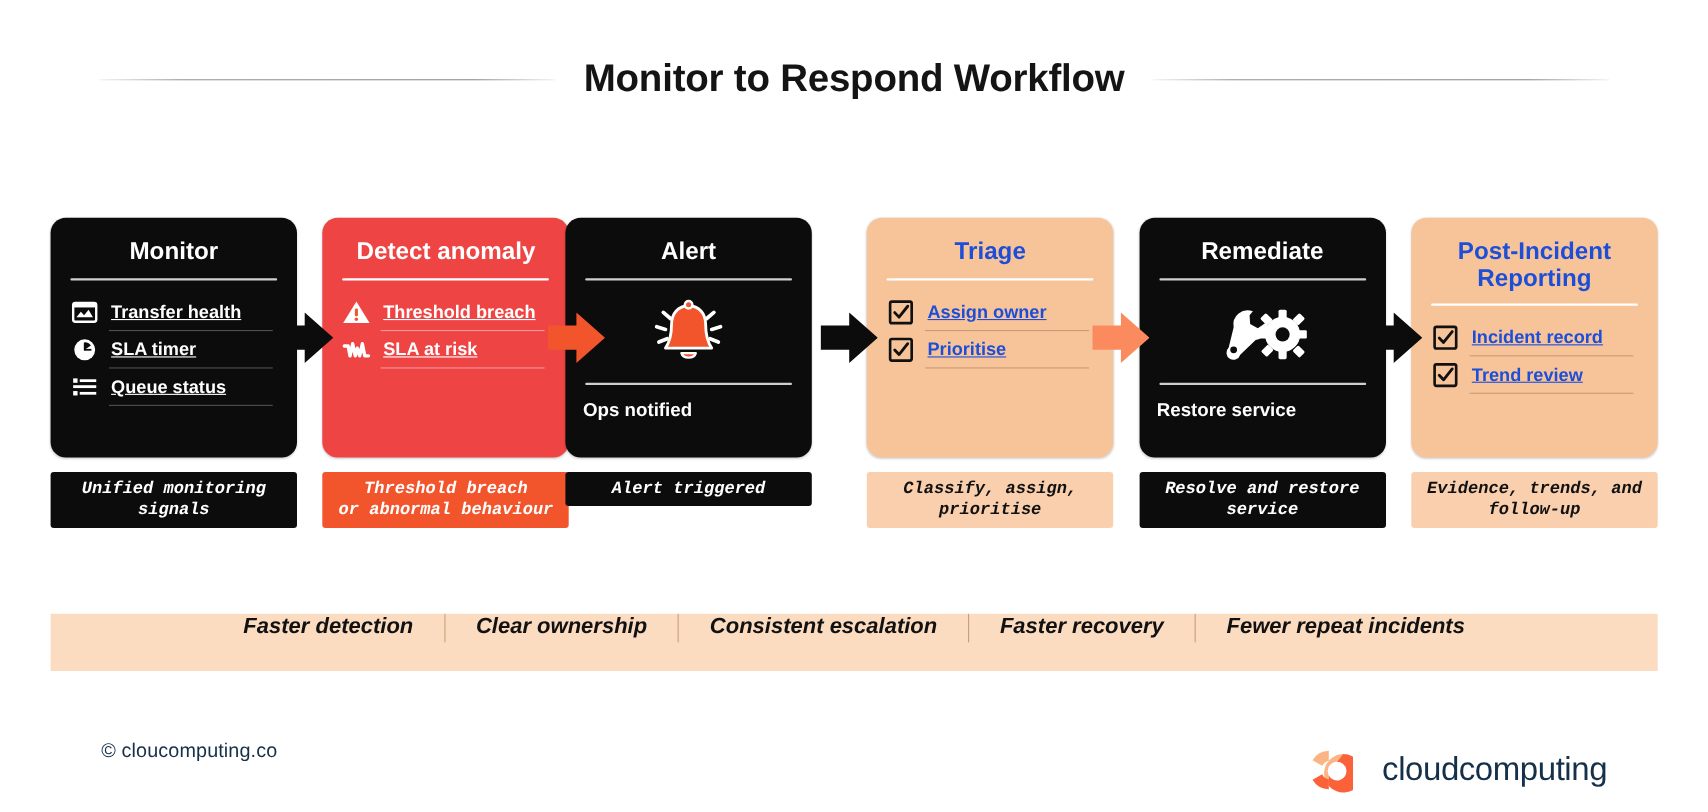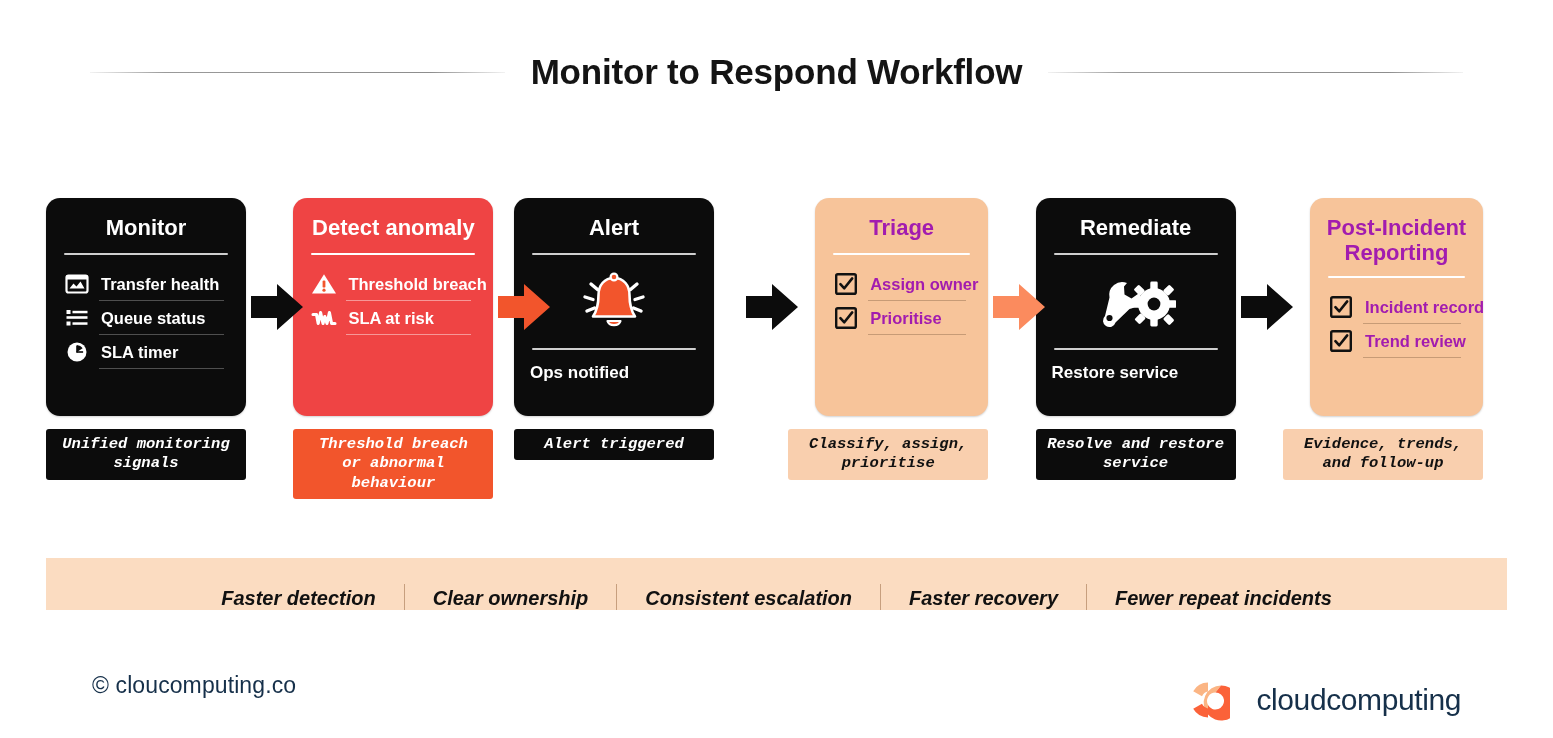--- a/index.html
+++ b/index.html
@@ -45,34 +45,34 @@
   .flow {
     position: absolute;
     left: 46px;
     top: 198px;
     width: 1461px;
     height: 292px;
   }
   .step {
     position: absolute;
     top: 0;
-    width: 200px;
+    width: 224px;
   }
   .card {
     position: relative;
     height: 218px;
     border-radius: 14px;
     box-sizing: border-box;
     padding: 14px 16px 10px 16px;
     overflow: hidden;
     box-shadow: 0 1px 2px rgba(0,0,0,0.18);
   }
   .card.dark  { background: #0c0c0c; color: #ffffff; }
   .card.orange{ background: #ef4444; color: #ffffff; }
-  .card.peach { background: #f7c49a; color: #a21caf; margin-left: 27px; }
+  .card.peach { background: #f7c49a; color: #1d4ed8; }
 
   .card-title {
     text-align: center;
     font-weight: bold;
     font-size: 22px;
     line-height: 1.1;
     padding: 4px 0 0 0;
     min-height: 26px;
   }
   .card-title.two-line { font-size: 22px; line-height: 1.12; }
@@ -100,20 +100,21 @@
     height: 26px;
     flex: 0 0 26px;
     display: flex;
     align-items: center;
     justify-content: center;
   }
   .feature .f-label {
     font-size: 16.5px;
     font-weight: 600;
     white-space: nowrap;
+    text-decoration: underline;
   }
   .feature .f-underline {
     position: absolute;
     left: 37px;
     right: 6px;
     bottom: -1px;
     height: 1px;
     background: rgba(255,255,255,0.28);
   }
   .peach .feature .f-underline { background: rgba(90,60,35,0.30); }
@@ -160,21 +161,21 @@
 
   
   .benefits {
     position: absolute;
     left: 46px;
     top: 558px;
     width: 1461px;
     height: 52px;
     background: #fbdcc1;
     display: flex;
-    align-items: flex-end;
+    align-items: flex-start;
     justify-content: center;
     gap: 0;
   }
   .benefit {
     font-style: italic;
     font-weight: bold;
     font-size: 20px;
     color: #111111;
     padding: 0 28px;
     white-space: nowrap;
@@ -183,21 +184,21 @@
     width: 1px;
     height: 26px;
     background: #c79f7e;
   }
 
   
   .copyright {
     position: absolute;
     left: 92px;
     top: 672px;
-    font-size: 23px;
+    font-size: 18px;
     color: #16304a;
     letter-spacing: 0.1px;
   }
   .logo {
     position: absolute;
     right: 92px;
     top: 678px;
     display: flex;
     align-items: center;
     gap: 26px;
@@ -231,40 +232,40 @@
                 <rect x="1.5" y="3.5" width="21" height="4" fill="#ffffff"></rect>
                 <path d="M4.5 16.5 L8.5 11.5 L11.5 14.5 L15.5 9.5 L19.5 16.5 Z" fill="#ffffff"></path>
               </svg>
             </span>
             <span class="f-label">Transfer health</span>
             <span class="f-underline"></span>
           </li>
           <li class="feature">
             <span class="f-ico">
               <svg viewBox="0 0 24 24" width="24" height="24">
+                <circle cx="12" cy="12" r="9.5" fill="#ffffff"></circle>
+                <path d="M12 12 L12 5.2 A6.8 6.8 0 0 1 17.6 8.2 Z" fill="#0c0c0c"></path>
+                <rect x="11.2" y="5.5" width="1.6" height="7" fill="#0c0c0c"></rect>
+                <rect x="11.5" y="11.2" width="6.6" height="1.6" fill="#0c0c0c"></rect>
+              </svg>
+            </span>
+            <span class="f-label">SLA timer</span>
+            <span class="f-underline"></span>
+          </li>
+          <li class="feature">
+            <span class="f-ico">
+              <svg viewBox="0 0 24 24" width="24" height="24">
                 <rect x="1.5" y="4" width="4" height="4" fill="#ffffff"></rect>
                 <rect x="7.5" y="4.8" width="15" height="2.5" fill="#ffffff"></rect>
                 <rect x="1.5" y="10.2" width="21" height="2.6" fill="#ffffff"></rect>
                 <rect x="1.5" y="15.5" width="4" height="4" fill="#ffffff"></rect>
                 <rect x="7.5" y="16.3" width="15" height="2.5" fill="#ffffff"></rect>
               </svg>
             </span>
             <span class="f-label">Queue status</span>
-            <span class="f-underline"></span>
-          </li>
-          <li class="feature">
-            <span class="f-ico">
-              <svg viewBox="0 0 24 24" width="24" height="24">
-                <circle cx="12" cy="12" r="9.5" fill="#ffffff"></circle>
-                <path d="M12 12 L12 5.2 A6.8 6.8 0 0 1 17.6 8.2 Z" fill="#0c0c0c"></path>
-                <rect x="11.2" y="5.5" width="1.6" height="7" fill="#0c0c0c"></rect>
-                <rect x="11.5" y="11.2" width="6.6" height="1.6" fill="#0c0c0c"></rect>
-              </svg>
-            </span>
-            <span class="f-label">SLA timer</span>
             <span class="f-underline"></span>
           </li>
         </ul>
       </div>
       <div class="chip dark">Unified monitoring signals</div>
     </div>
     <div class="arrow" style="left: 205px;">
       <svg viewBox="0 0 52 46" width="52" height="46">
     <path d="M0 12 H26 V0 L52 23 L26 46 V34 H0 Z" fill="#0c0c0c"></path>
   </svg>

